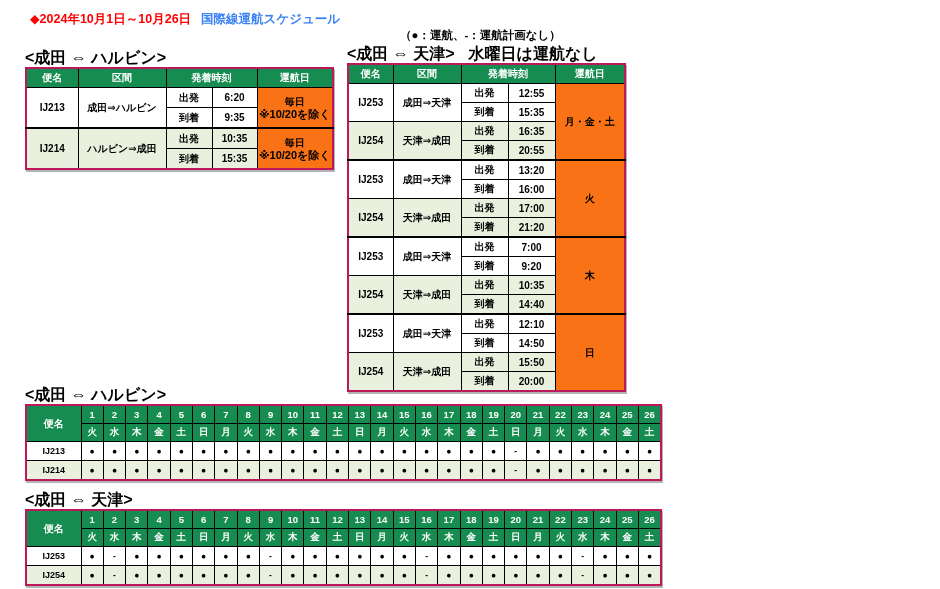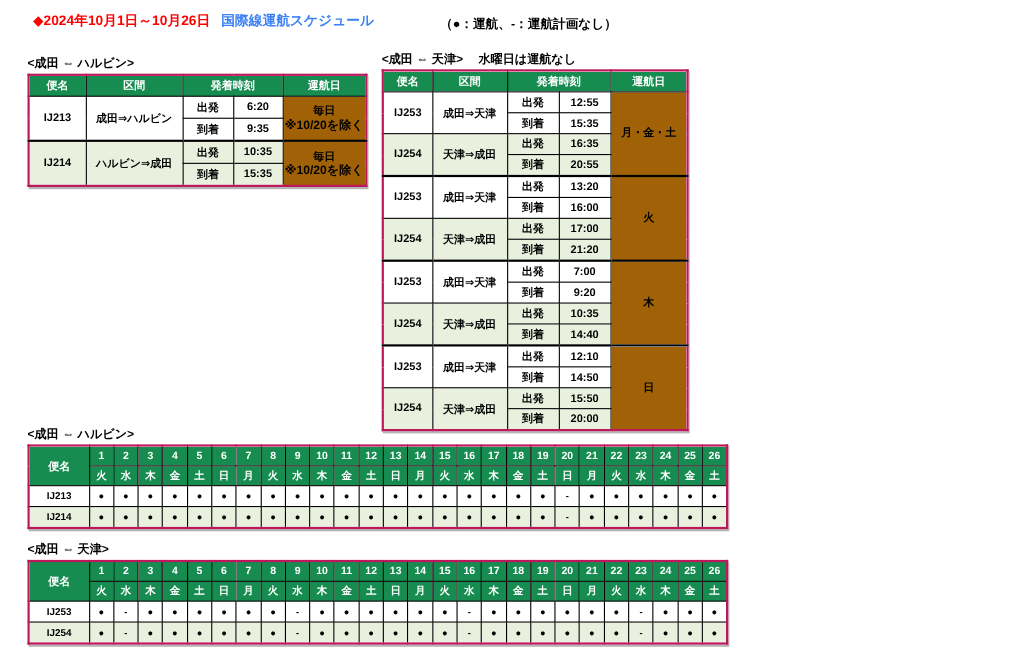--- a/index.html
+++ b/index.html
@@ -4,35 +4,35 @@
 <style>
   html,body{margin:0;padding:0}
   body{
     width:940px;height:589px;position:relative;overflow:hidden;background:#fff;
     font-family:"Liberation Sans","DejaVu Sans",sans-serif;color:#000;font-weight:bold;
   }
   .abs{position:absolute}
   .title{top:11px;left:30px;font-size:12.5px;white-space:nowrap}
   .title .date{color:var(--title-red,#FF0000)}
   .title .text{margin-left:10px;color:#3b82f6}
-  .legend{top:14px;left:400px;font-size:11.5px;white-space:nowrap}
-  .block-label{font-size:11px;margin-bottom:3px;white-space:nowrap;height:12px;line-height:12px}
+  .legend{top:28px;left:400px;font-size:11.5px;white-space:nowrap}
+  .block-label{font-size:16px;margin-bottom:3px;white-space:nowrap;height:12px;line-height:12px}
   .block-label .note{margin-left:14px}
 
   table{border-collapse:collapse;border:2px solid #be185d;background:#fff;box-shadow:1px 2px 0 #b4b4b4}
   th,td{border:1px solid #000;text-align:center;vertical-align:middle;font-weight:bold;padding:0;overflow:hidden}
   thead th{background:var(--header-green,#168C50);color:#fff;font-size:10px}
 
   
   .sched td{font-size:10px;background:#fff}
   .sched thead th{height:18px}
   .t0 tbody td{height:19px}
   .t1 tbody td{height:18px}
   .sched td.shade{background:var(--row-green,#E9F1DE)}
-  .sched td.days-cell{background:#a16207;font-size:10px;line-height:12px}
+  .sched td.days-cell{background:#f97316;font-size:10px;line-height:12px}
   .sched td.days-cell .sub{font-size:11px}
   .sched tr.gsep td{border-top:2px solid #000}
 
   
   .cal{table-layout:fixed;width:637px}
   .cal thead th{height:17px;font-size:9.5px}
   .cal thead th.fcol{font-size:10px}
   .cal tbody td{height:18px;font-size:9px;background:#fff}
   .cal tbody td.mark{font-size:8.5px}
   .cal tbody td.shade{background:var(--row-green,#E9F1DE)}

